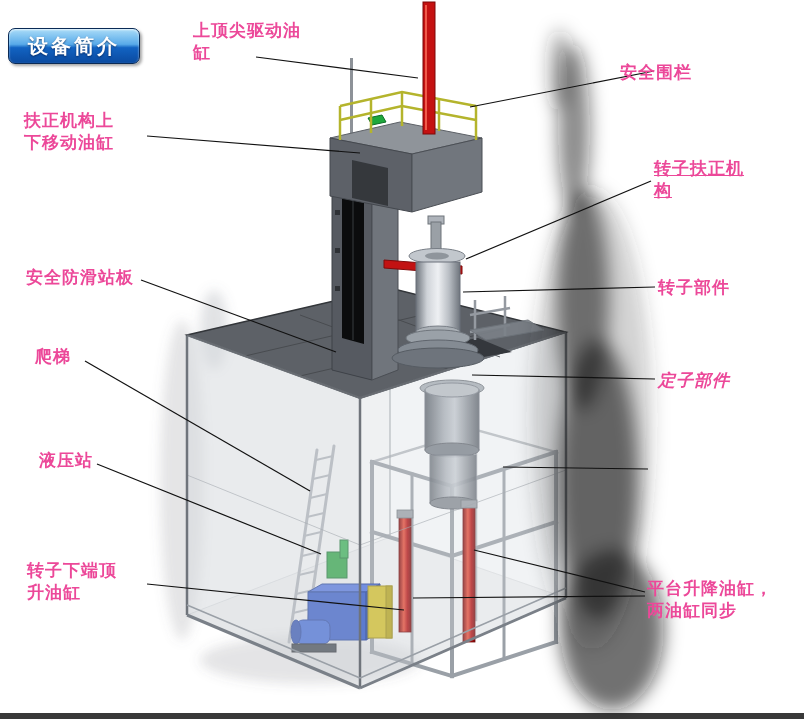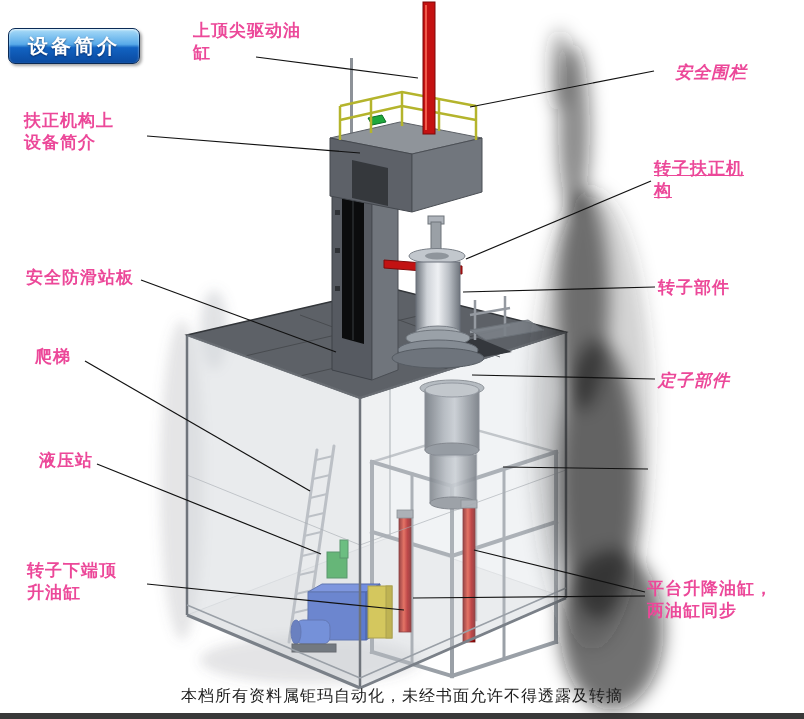--- a/index.html
+++ b/index.html
@@ -264,31 +264,30 @@
       <line x1="645" y1="596" x2="413" y2="598"></line>
     </g>
   </svg>
 
   <div class="badge">
     <span>设备简介</span>
   </div>
 
   <div class="label" style="left:193px;top:20px;">上顶尖驱动油
 缸</div>
-  <div class="label" style="left:675px;top:62px;font-style:italic;">安全围栏</div>
+  <div class="label" style="left:620px;top:62px;">安全围栏</div>
   <div class="label" style="left:24px;top:110px;">扶正机构上
-设备简介</div>
+下移动油缸</div>
   <div class="label" style="left:654px;top:158px;text-decoration:underline;">转子扶正机
 构</div>
   <div class="label" style="left:26px;top:267px;text-align:right;">安全防滑站板</div>
   <div class="label" style="left:658px;top:277px;">转子部件</div>
   <div class="label" style="left:35px;top:346px;">爬梯</div>
   <div class="label" style="left:658px;top:370px;font-style:italic;">定子部件</div>
   <div class="label" style="left:39px;top:450px;">液压站</div>
   <div class="label" style="left:27px;top:560px;">转子下端顶
 升油缸</div>
   <div class="label" style="left:647px;top:578px;">平台升降油缸，
 两油缸同步</div>
 
-  <div class="footer">本档所有资料属钜玛自动化，未经书面允许不得透露及转摘</div>
 
   <div class="bottom-strip"></div>
 </div>
 
 </body></html>

